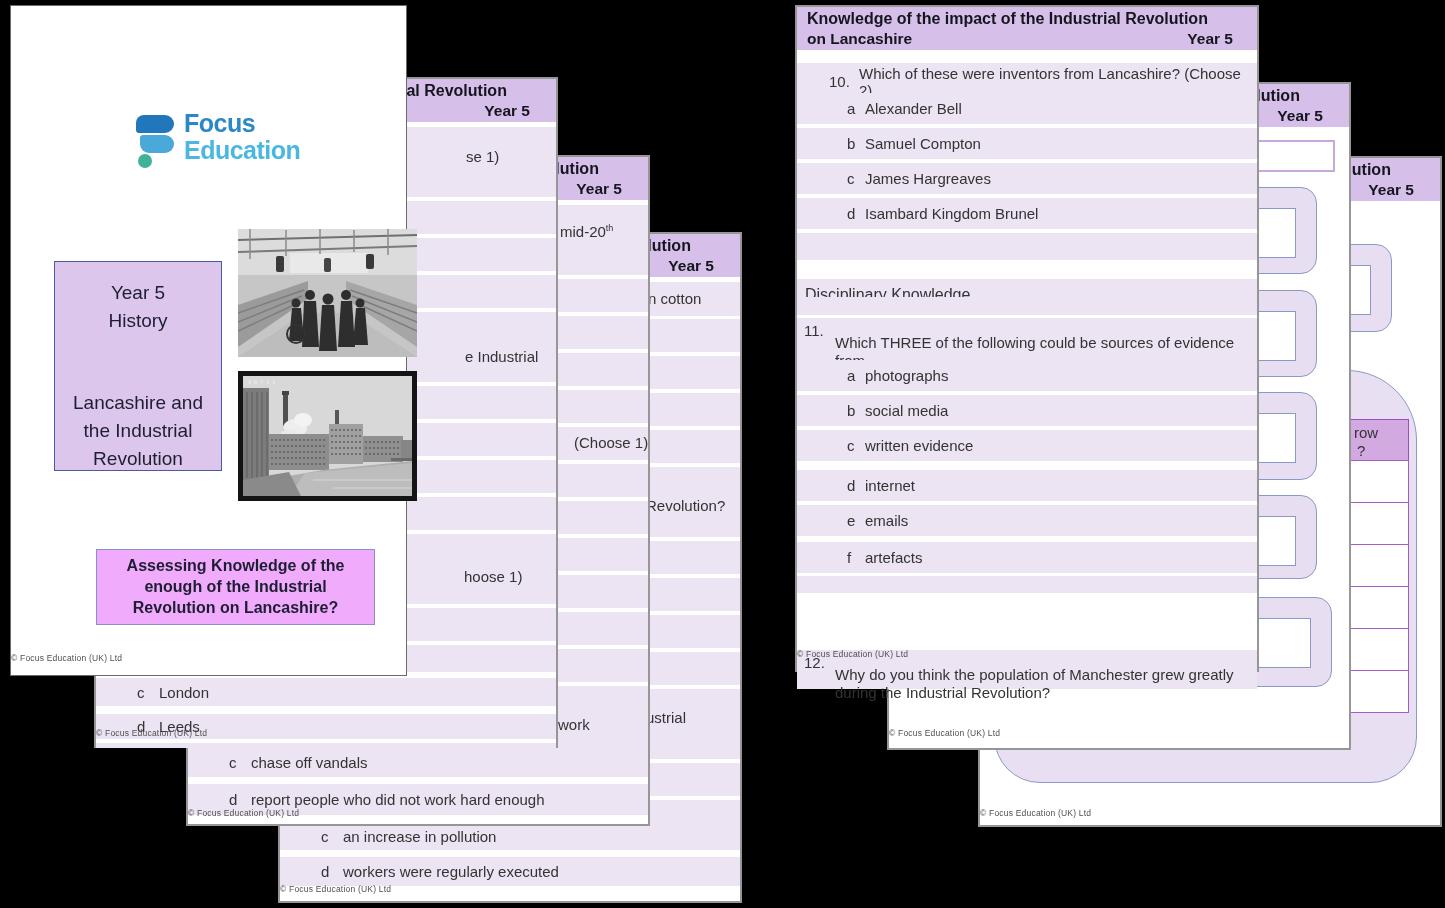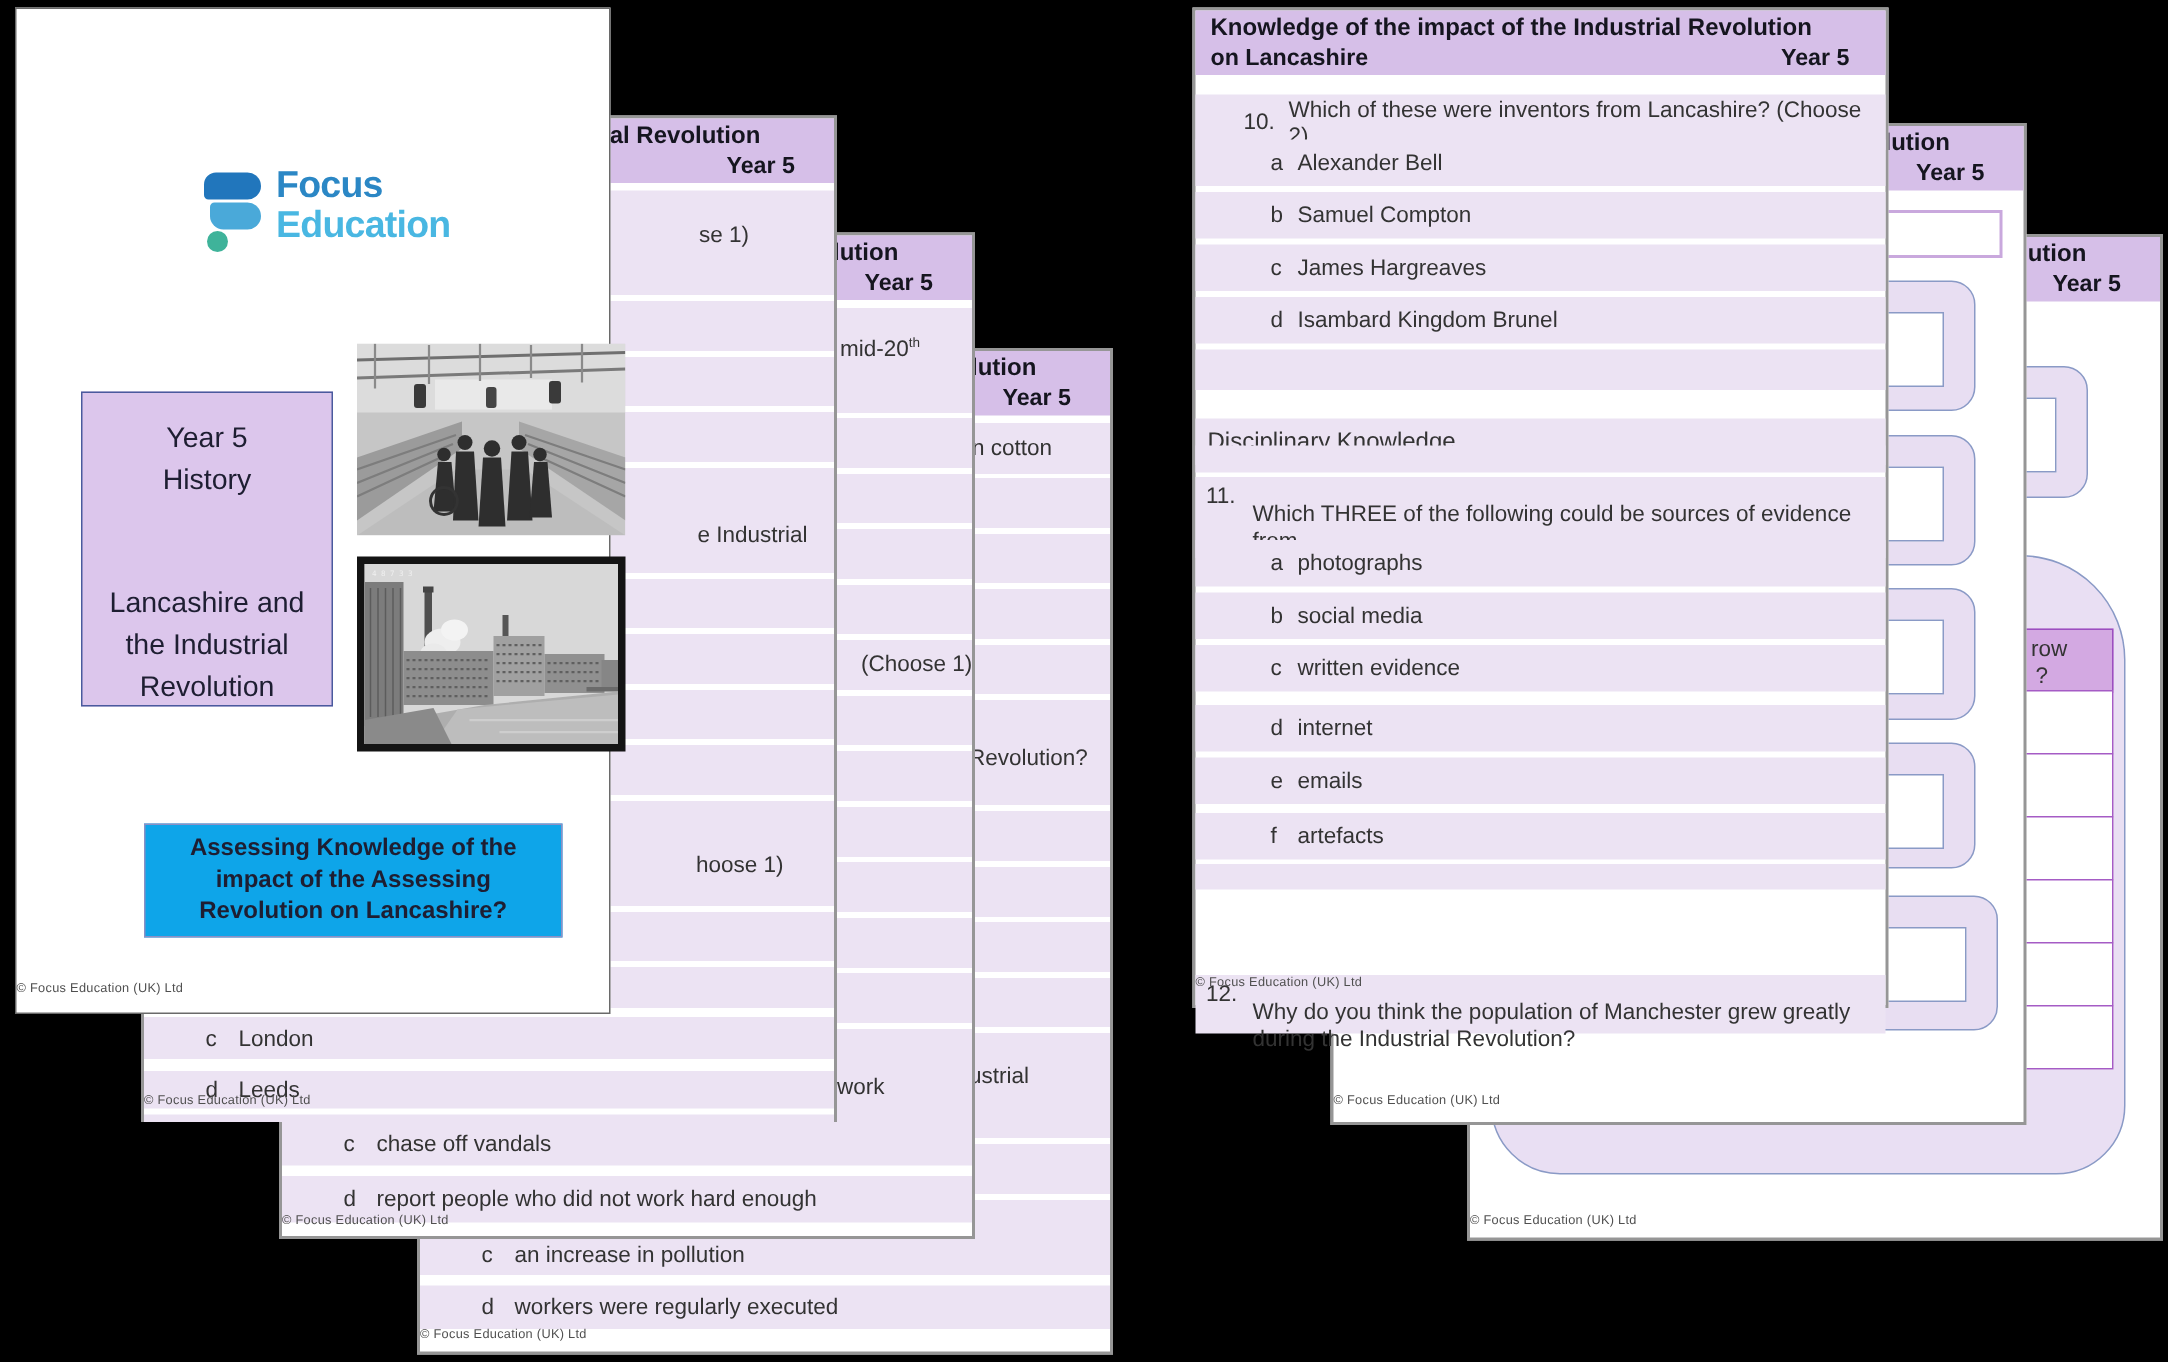--- a/index.html
+++ b/index.html
@@ -45,21 +45,21 @@
   .logo{position:absolute;left:125px;top:104px;width:210px;height:62px;}
   .logo .bar1{position:absolute;left:0;top:5px;width:38px;height:18px;background:#2176bc;border-radius:8px 9px 9px 3px;}
   .logo .bar2{position:absolute;left:4px;top:25px;width:34px;height:18px;background:#4aa9d9;border-radius:3px 9px 9px 9px;}
   .logo .dot{position:absolute;left:2px;top:44px;width:14px;height:14px;background:#3fb39a;border-radius:50%;}
   .logo .bt{position:absolute;left:48px;top:0;font-weight:800;font-size:25px;line-height:27px;letter-spacing:-.5px;}
   .logo .bt .w1{color:#2b87c5;}
   .logo .bt .w2{color:#49b7e2;}
   .tbox{position:absolute;left:43px;top:255px;width:168px;height:210px;background:#dcc6ec;border:1.5px solid #4a5a9e;
         box-sizing:border-box;text-align:center;color:#1e1e32;font-size:19px;line-height:28px;padding-top:17px;}
   .tbox .sp{height:54px;}
-  .abox2{position:absolute;left:85px;top:543px;width:279px;height:76px;background:#0ea5e9;border:1.5px solid #8a90c5;
+  .abox2{position:absolute;left:85px;top:543px;width:279px;height:76px;background:#f0abfc;border:1.5px solid #8a90c5;
          box-sizing:border-box;text-align:center;color:#1e1e32;font-size:16px;font-weight:600;line-height:21px;padding-top:5px;}
   .photo{position:absolute;left:227px;width:179px;overflow:hidden;}
   .photo svg{display:block;}
   .photo2frame{border:5px solid #141414;box-sizing:border-box;}
 
   
   .inputbox{position:absolute;background:#fff;border:2px solid #c9a8dd;box-sizing:border-box;}
   .abox{position:absolute;background:#e8def2;border:1.5px solid #8a9ac6;border-radius:16px;box-sizing:border-box;}
   .abox .inner{position:absolute;left:20px;right:20px;top:20px;height:48px;background:#fff;border:1.5px solid #8a9ac6;}
   .bigshape{position:absolute;left:14px;top:212px;width:423px;height:413px;background:#e9dff3;
@@ -228,21 +228,21 @@
         <rect x="148" y="82" width="21" height="3" fill="#6a6a6a"></rect>
         <path d="M0,108 L80,94 L169,85 L169,120 L0,120 Z" fill="#aeaeae"></path>
         <path d="M62,97 L169,87 L169,120 L46,120 Z" fill="#bdbdbd"></path>
         <path d="M70,104 H169 M90,112 H169" stroke="#cecece" stroke-width="1.5"></path>
         <path d="M0,120 V104 L46,96 L58,120 Z" fill="#8a8a8a"></path>
       </svg>
     </div>
 
     <div class="abox2">
       <div>Assessing Knowledge of the</div>
-      <div>impact of the Assessing</div>
+      <div>enough of the Industrial</div>
       <div>Revolution on Lancashire?</div>
     </div>
     <div class="pfoot" style="top:647px;">© Focus Education (UK) Ltd</div>
   </div>
 
   <div class="page" style="left:978px;top:156px;">
     <div class="ih">
       <div class="ih1">Knowledge of the impact of the Industrial Revolution</div>
       <div class="ih2">
         <span>on Lancashire</span>

